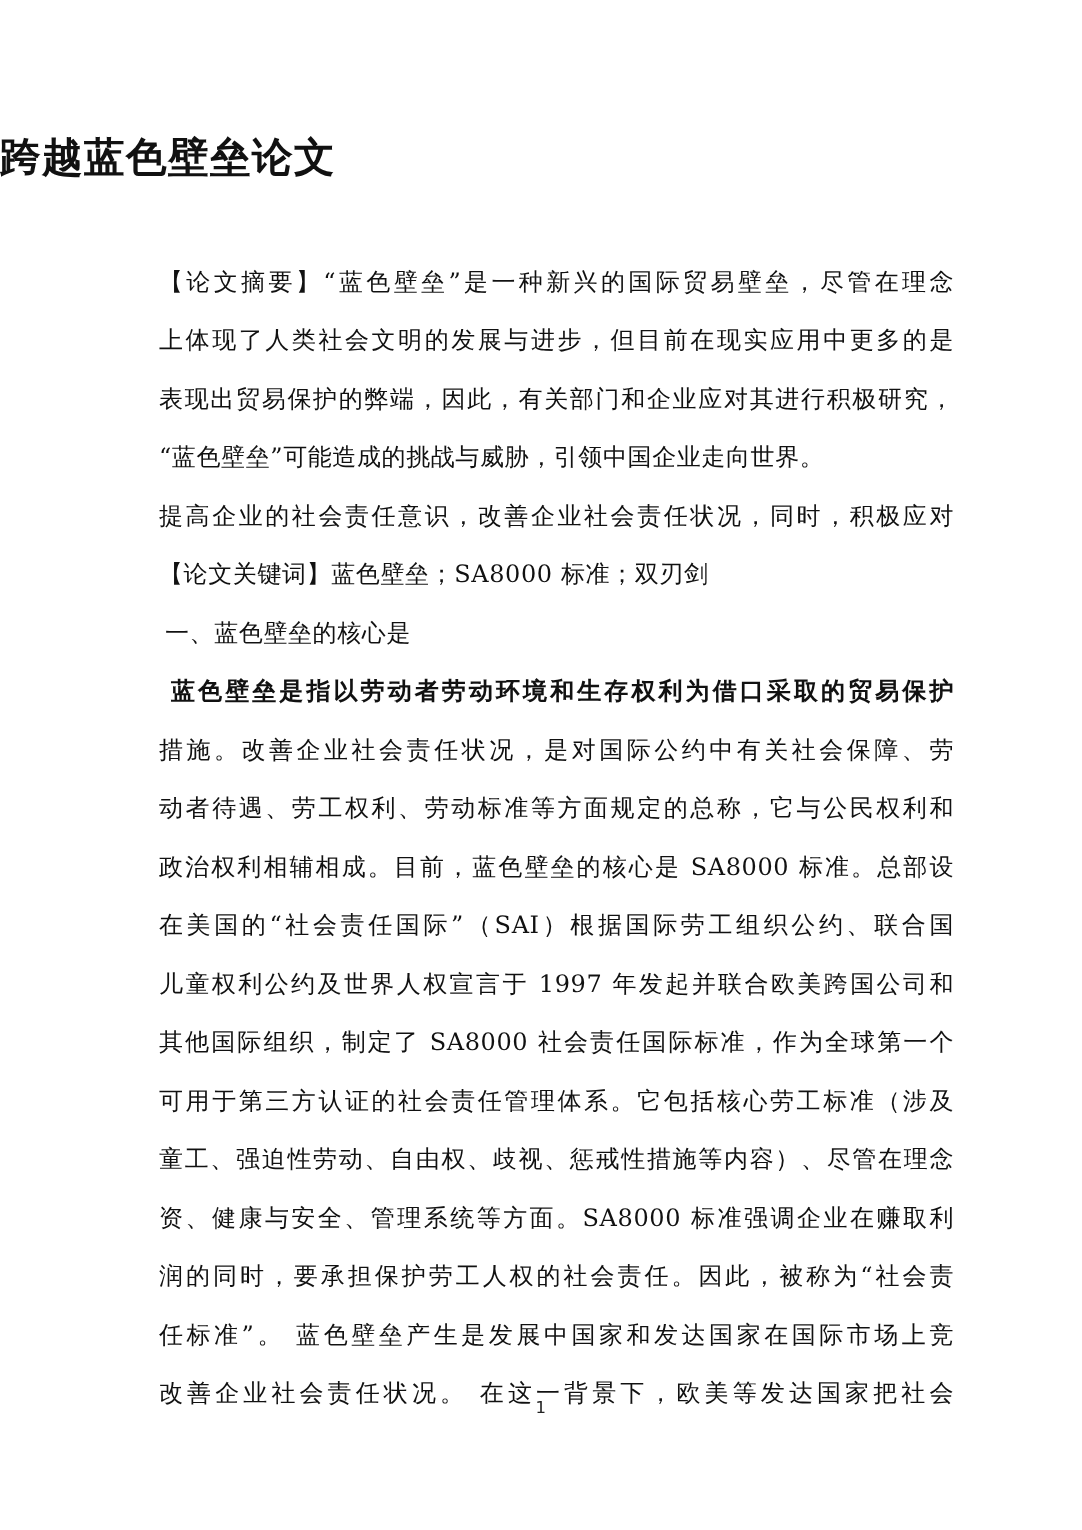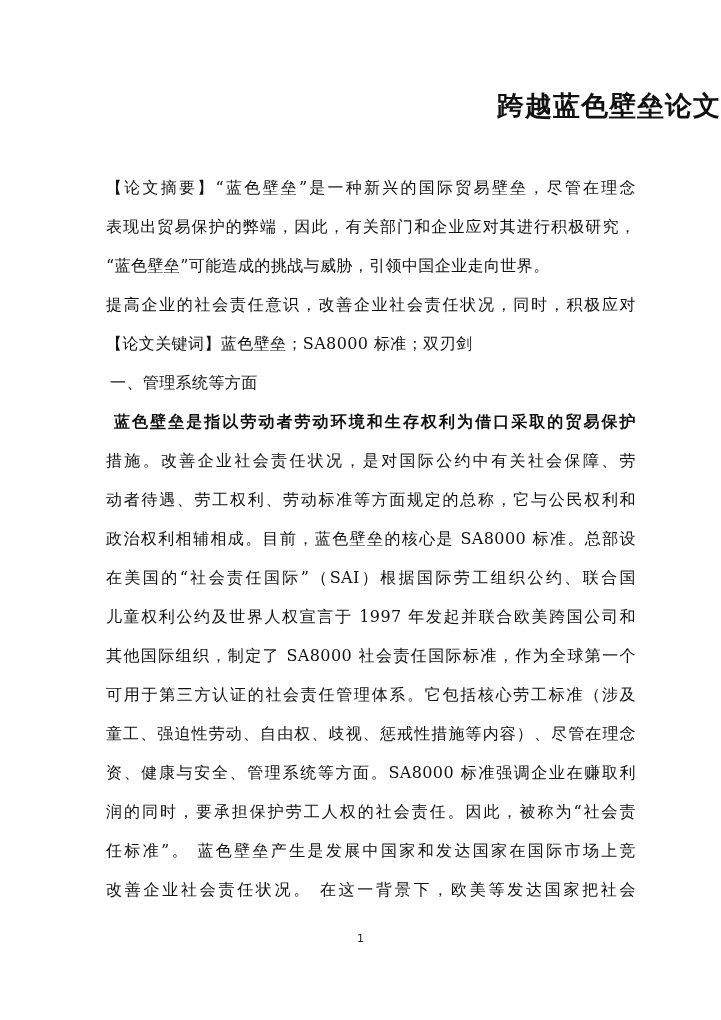--- a/index.html
+++ b/index.html
@@ -19,21 +19,21 @@
       position: absolute;
       left: 0; top: 0;
       width: 721px; height: 1020px;
       background: #ffffff;
     }
     .title {
       position: absolute;
       top: 86px;
       left: 0;
       width: 721px;
-      text-align: right;
+      text-align: left;
       font-size: 27px;
       font-weight: bold;
       letter-spacing: 1px;
       line-height: 40px;
       color: #111;
     }
     .body {
       position: absolute;
       left: 106px;
       top: 168px;
@@ -75,28 +75,29 @@
 <body>
 
 <div class="page">
 
   <div class="title">跨越蓝色壁垒论文</div>
 
   <div class="body">
 
     <div>
       <span class="line">【论文摘要】“蓝色壁垒”是一种新兴的国际贸易壁垒，尽管在理念</span>
+      <span class="line">上体现了人类社会文明的发展与进步，但目前在现实应用中更多的是</span>
       <span class="line">表现出贸易保护的弊端，因此，有关部门和企业应对其进行积极研究，</span>
       <span class="line last">“蓝色壁垒”可能造成的挑战与威胁，引领中国企业走向世界。</span>
       <span class="line">提高企业的社会责任意识，改善企业社会责任状况，同时，积极应对</span>
     </div>
 
     <span class="line last">【论文关键词】蓝色壁垒；SA8000 标准；双刃剑</span>
 
-    <span class="line heading">一、管理系统等方面</span>
+    <span class="line heading">一、蓝色壁垒的核心是</span>
 
     <div>
       <span class="line indent-sm">蓝色壁垒是指以劳动者劳动环境和生存权利为借口采取的贸易保护</span>
       <span class="line">措施。改善企业社会责任状况，是对国际公约中有关社会保障、劳</span>
       <span class="line">动者待遇、劳工权利、劳动标准等方面规定的总称，它与公民权利和</span>
       <span class="line">政治权利相辅相成。目前，蓝色壁垒的核心是 SA8000 标准。总部设</span>
       <span class="line">在美国的“社会责任国际”（SAI）根据国际劳工组织公约、联合国</span>
       <span class="line">儿童权利公约及世界人权宣言于 1997 年发起并联合欧美跨国公司和</span>
       <span class="line">其他国际组织，制定了 SA8000 社会责任国际标准，作为全球第一个</span>
       <span class="line">可用于第三方认证的社会责任管理体系。它包括核心劳工标准（涉及</span>

